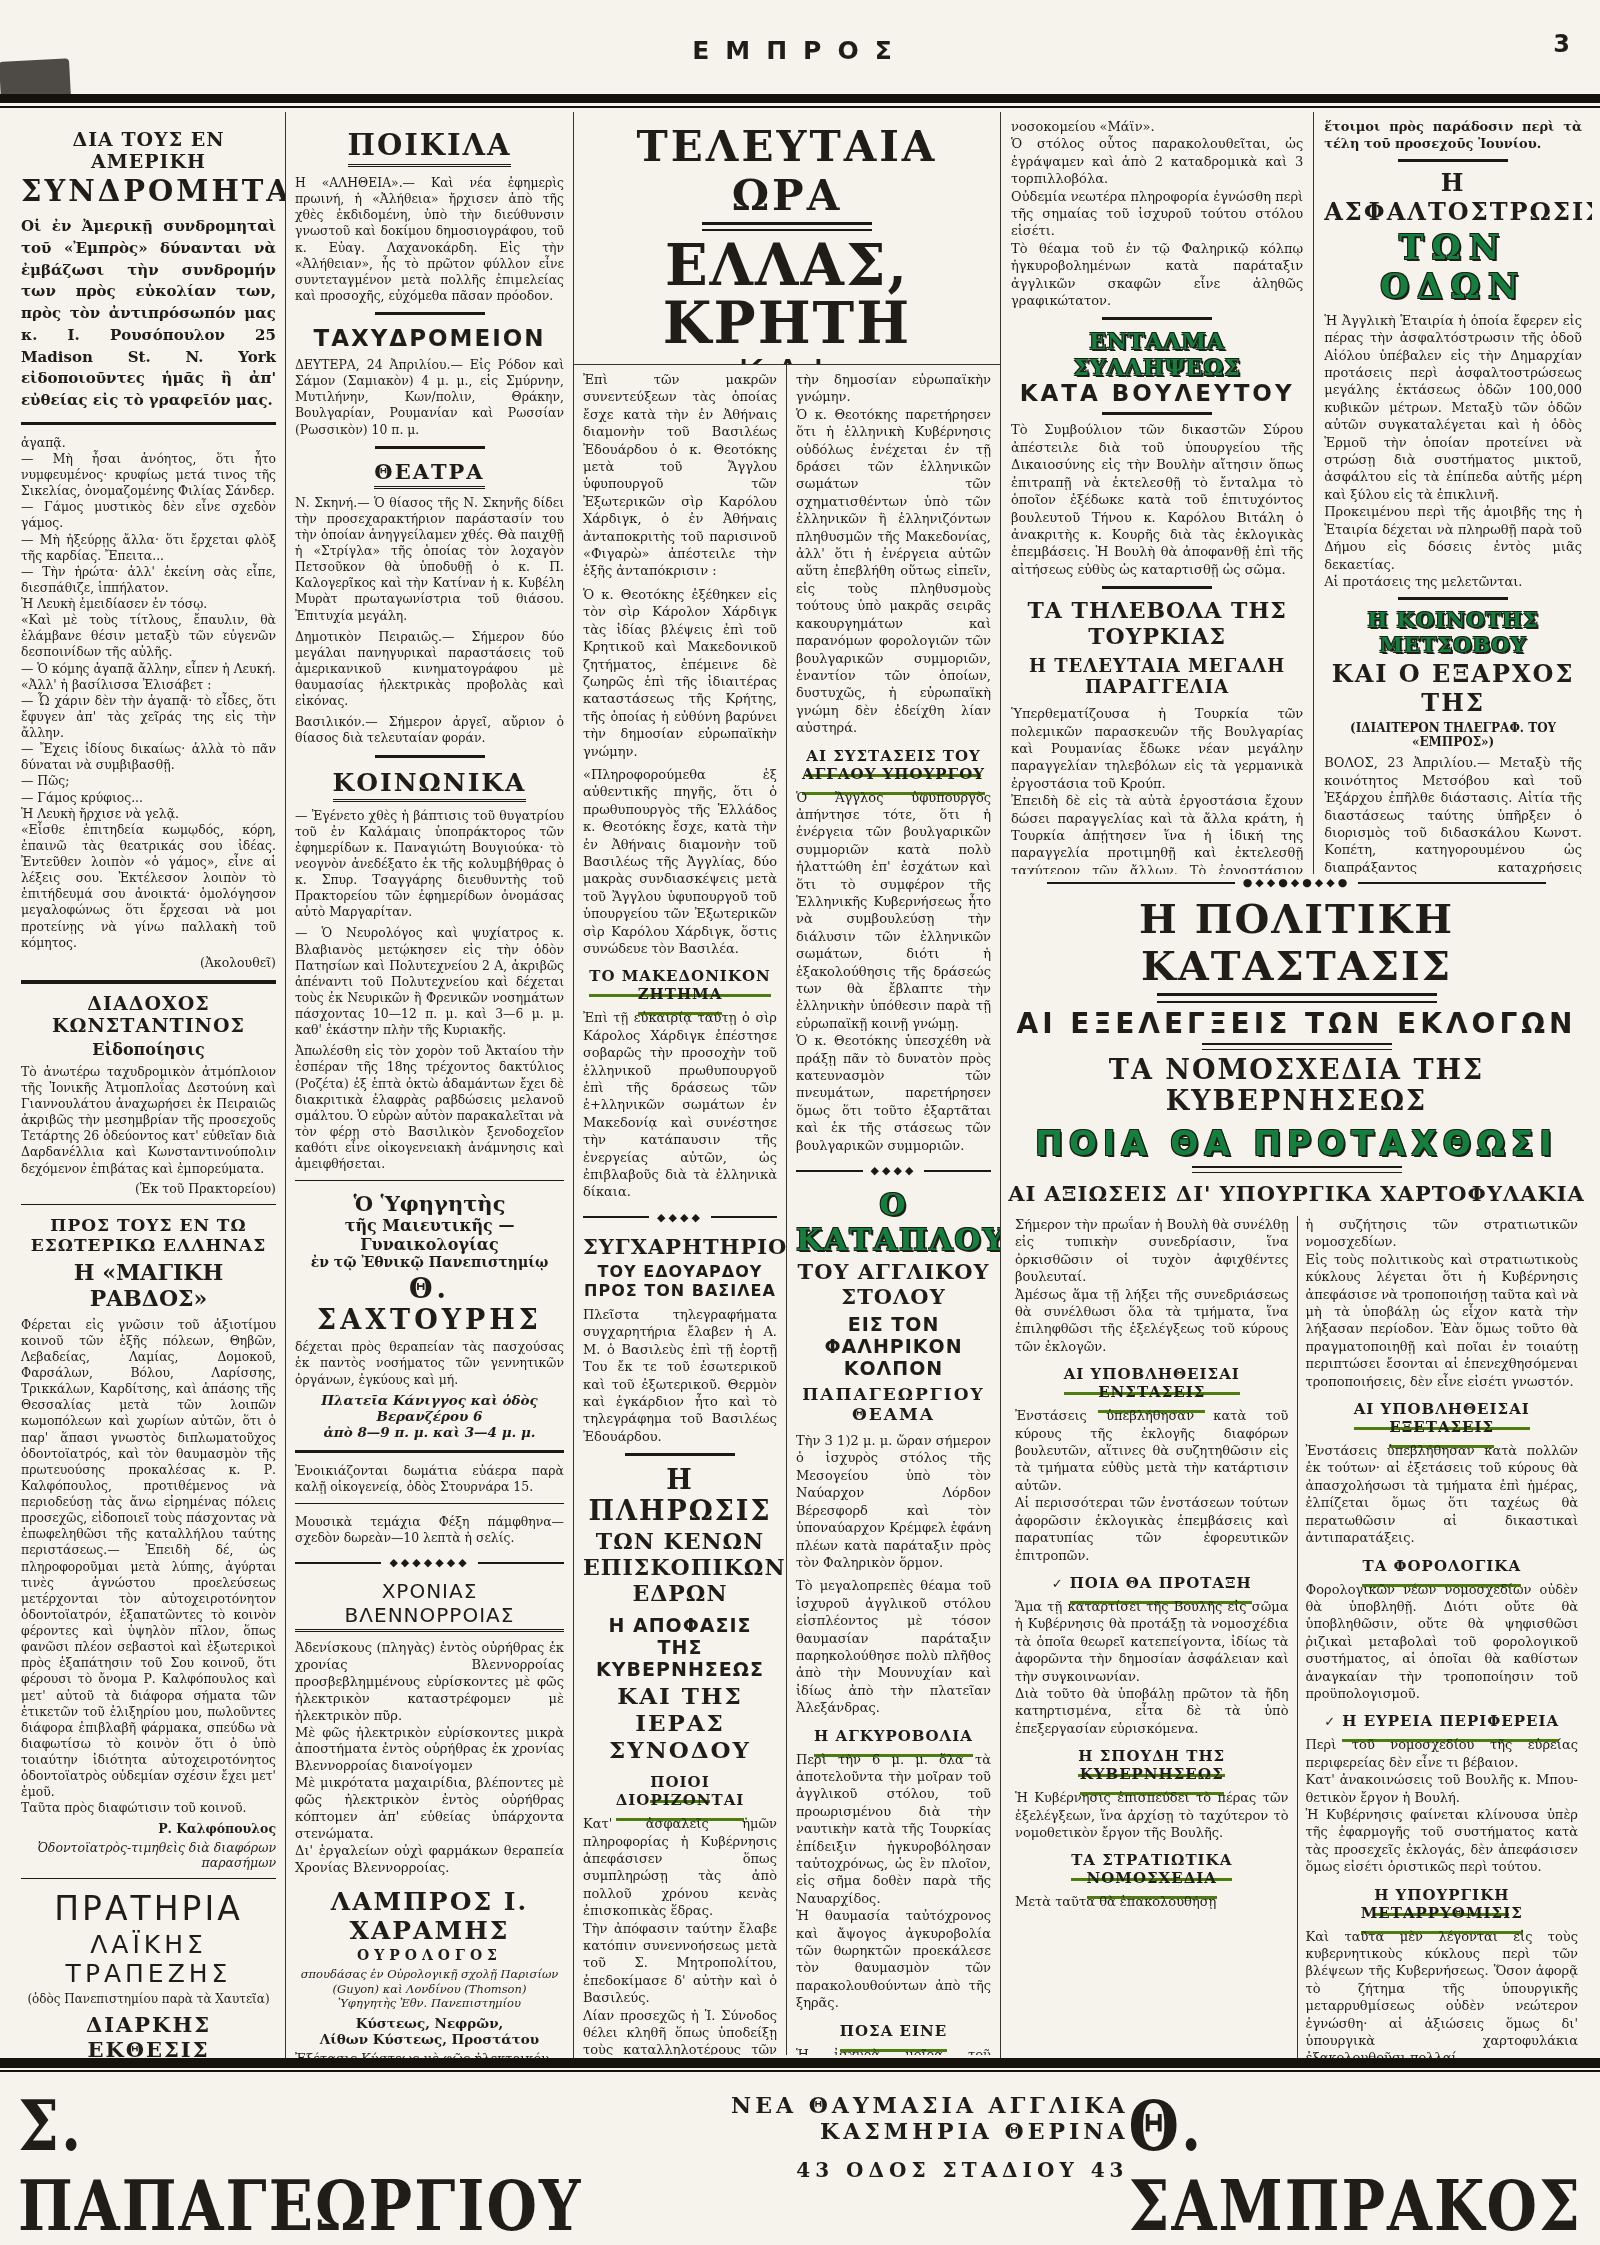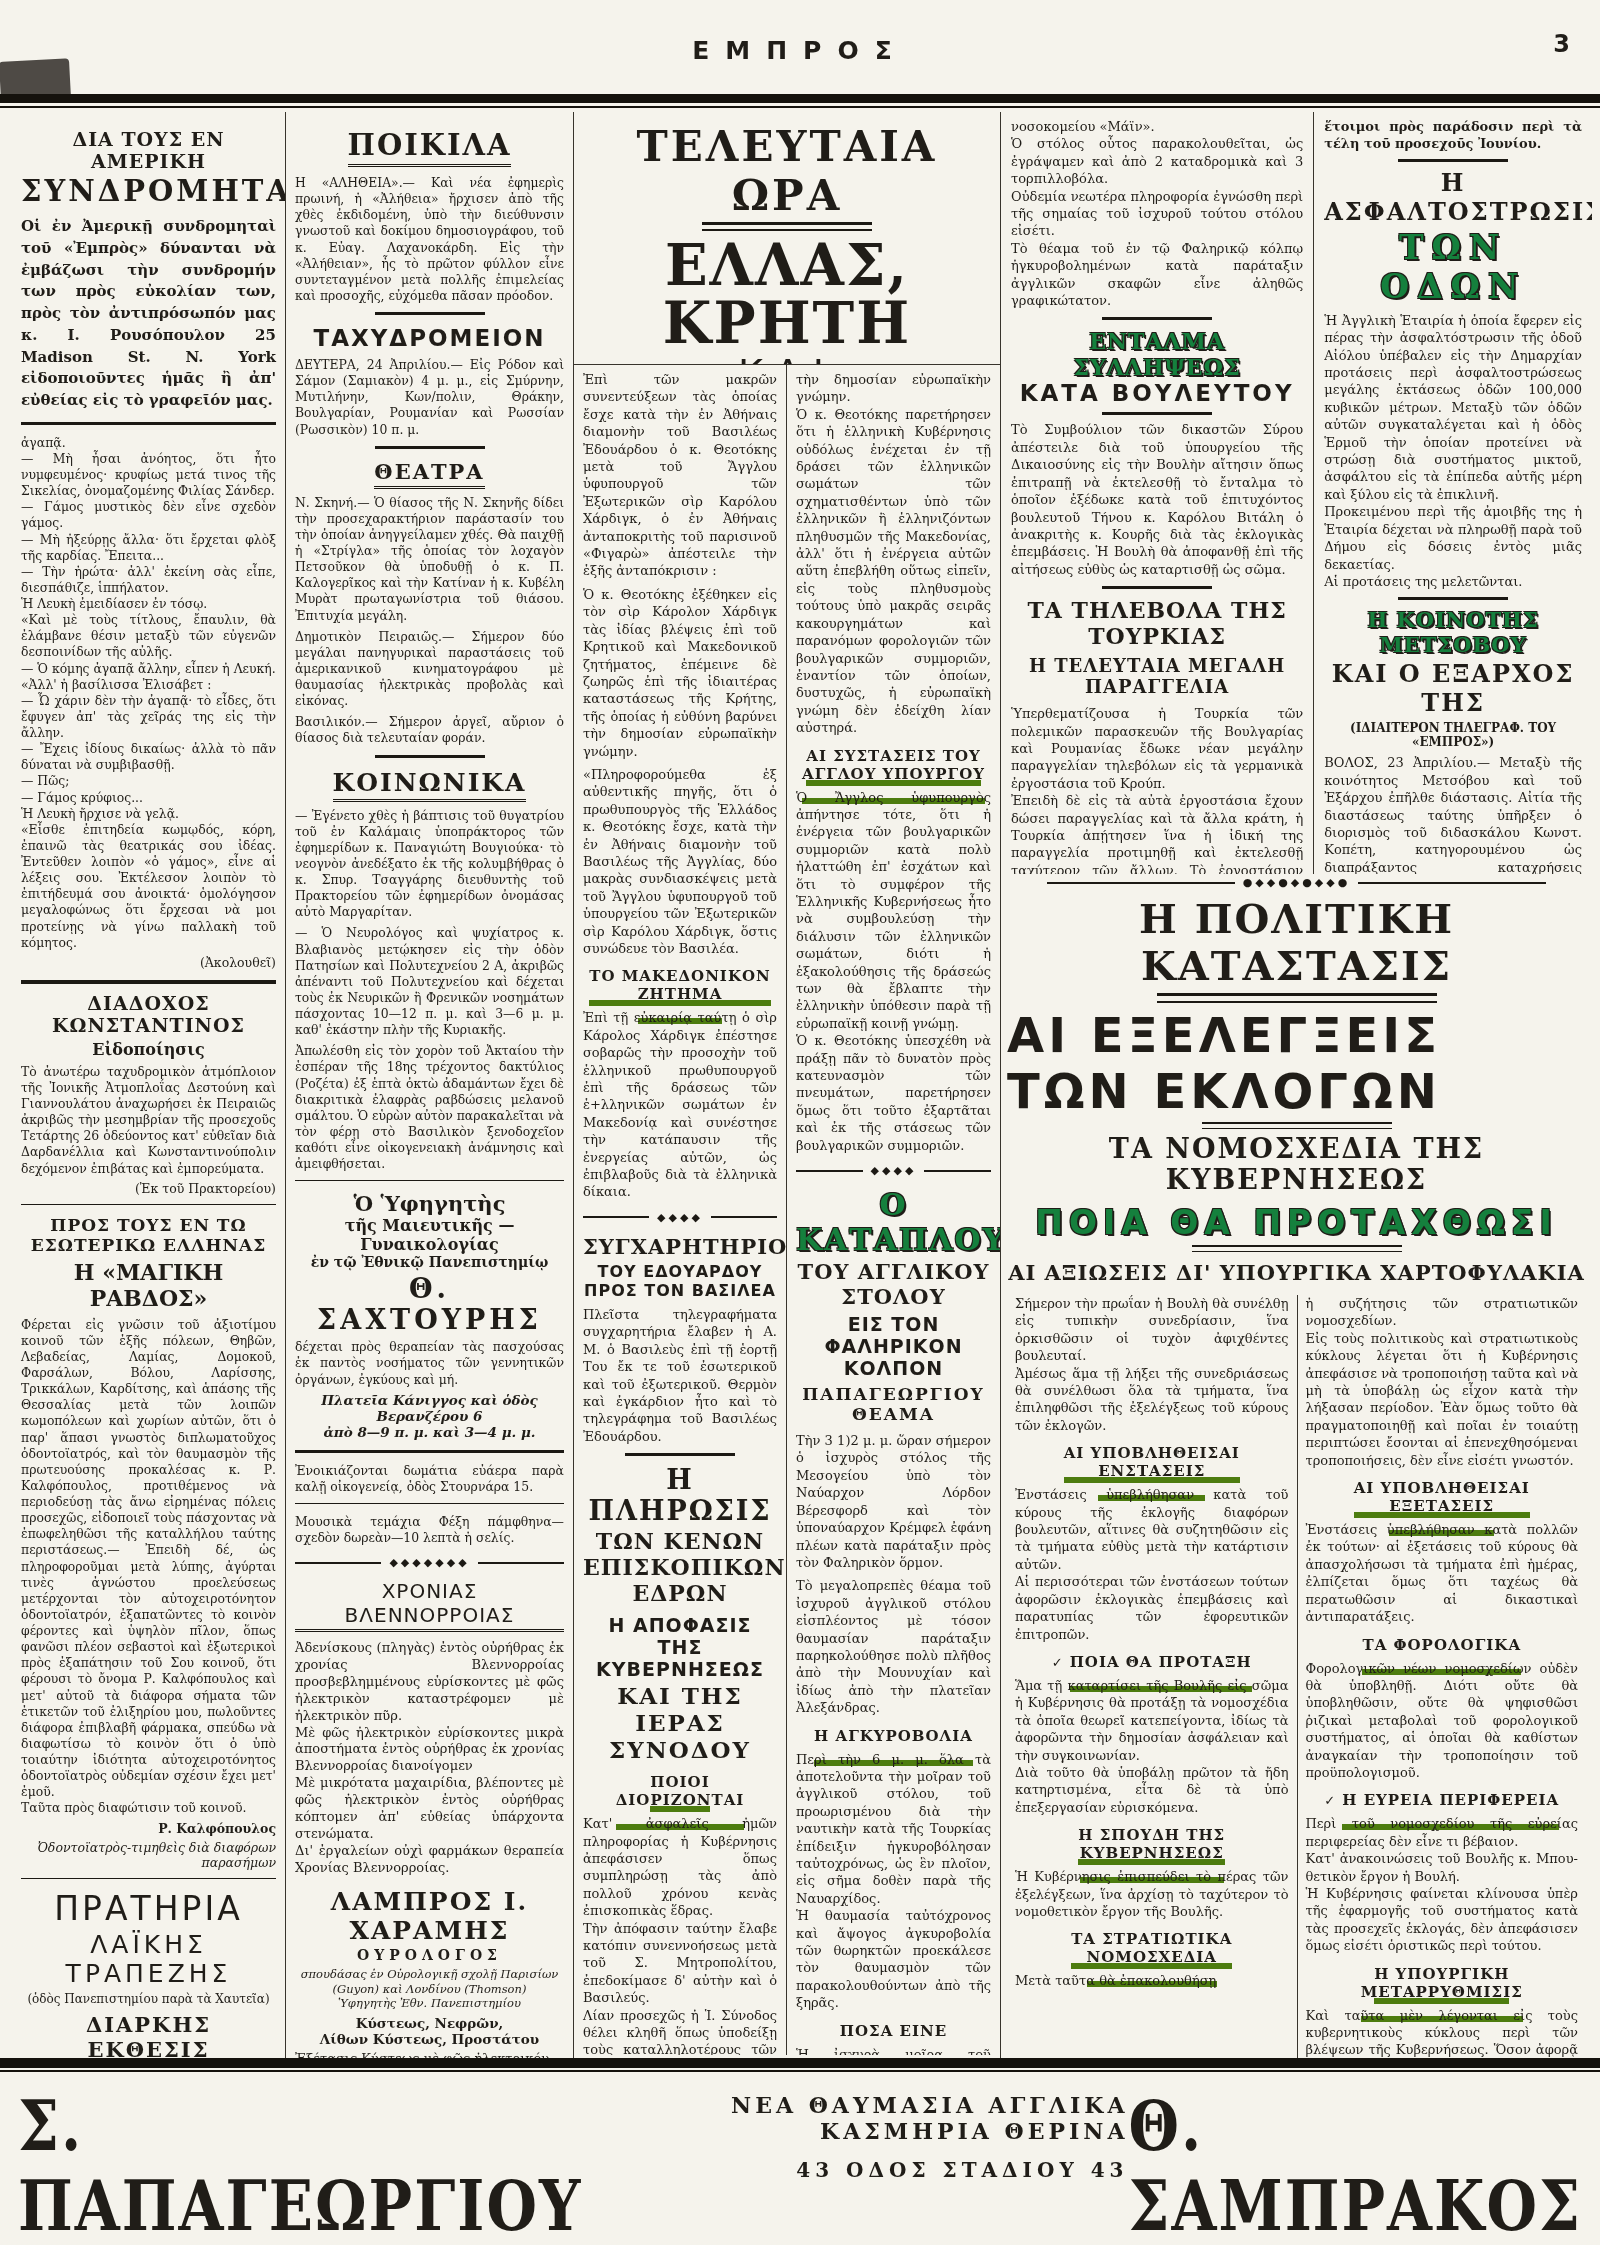--- a/index.html
+++ b/index.html
@@ -33,39 +33,39 @@
   .rule-f2{height:1px;background:#1c1914;margin:8px 0;}
   .orn{display:flex;align-items:center;margin:10px 0;color:#1c1914;}
   .orn:before,.orn:after{content:"";flex:1;border-top:2px solid #1c1914;}
   .orn>span{padding:0 8px;font-size:11px;letter-spacing:3px;}
   
   .hserif{font-family:"DejaVu Serif",serif;font-weight:bold;}
   .hsans{font-family:"DejaVu Sans",sans-serif;font-weight:bold;}
   .outline{color:#15803d;text-shadow:-1px -1px 0 #201d18,1px -1px 0 #201d18,-1px 1px 0 #201d18,1px 1px 0 #201d18,2px 2px 0 #201d18;}
   .u{border-bottom:3px double #1c1914;display:inline-block;padding-bottom:2px;}
   .sub-h{font-size:15px;font-weight:bold;text-align:center;margin:10px 0 6px 0;letter-spacing:1px;}
-  .sub-h .ul{border-bottom:6px solid #4d7c0f;padding-bottom:15px;}
+  .sub-h .ul{border-bottom:3px solid #4d7c0f;padding-bottom:9px;}
   .sig{text-align:right;font-size:12.5px;margin-top:4px;}
   .kick{font-size:12px;text-align:center;font-weight:bold;}
   
   .banner{height:252px;text-align:center;overflow:hidden;border-bottom:0;}
   .b1{font-size:42px;letter-spacing:3px;margin-top:10px;}
   .b1u{width:170px;height:4px;border-top:3px solid #1c1914;border-bottom:2px solid #1c1914;margin:2px auto 6px auto;}
   .b2{font-size:56px;letter-spacing:2px;transform:scaleY(1.04);line-height:1.0;}
   .b3{font-family:"DejaVu Sans",sans-serif;font-size:38px;letter-spacing:12px;font-weight:normal;margin-top:2px;}
   .ccols{display:flex;height:1690px;overflow:hidden;border-top:1px solid #38342c;}
   .ccol{width:50%;padding:6px 9px;box-sizing:border-box;overflow:hidden;}
   
   .rtop{display:flex;height:762px;overflow:hidden;}
   .col5{width:53%;padding:6px 10px;box-sizing:border-box;overflow:hidden;}
   .col6{width:47%;padding:6px 10px;box-sizing:border-box;overflow:hidden;}
   .political{border-top:0;padding:0 6px;}
   .p-h1{font-size:40px;text-align:center;letter-spacing:2px;margin-top:6px;}
   .p-h1u{width:280px;height:5px;border-top:3px solid #1c1914;border-bottom:2px solid #1c1914;margin:4px auto;}
-  .p-h2{font-family:"DejaVu Sans",sans-serif;font-weight:bold;font-size:48px;letter-spacing:4px;}
+  .p-h2{font-family:"DejaVu Sans",sans-serif;font-weight:bold;font-size:28px;text-align:center;letter-spacing:4px;}
   .p-h2u{width:190px;height:4px;border-top:2px solid #1c1914;border-bottom:1px solid #1c1914;margin:3px auto;}
   .p-h3{font-size:27px;text-align:center;letter-spacing:2px;margin-top:4px;}
   .p-h4{font-size:33px;text-align:center;letter-spacing:6px;margin-top:8px;font-family:"DejaVu Sans",sans-serif;font-weight:bold;}
   .p-h4u{width:210px;height:4px;border-top:2px solid #1c1914;border-bottom:1px solid #1c1914;margin:3px auto;}
   .p-h5{font-size:21px;text-align:center;letter-spacing:1px;margin-top:8px;}
   .pcols{display:flex;margin-top:10px;}
   .pcol{width:50%;padding:0 8px;box-sizing:border-box;overflow:hidden;}
   .pcol+.pcol{border-left:1px solid #38342c;}
   .check{font-family:"DejaVu Sans",sans-serif;font-weight:normal;font-size:13px;margin-right:6px;}
   

